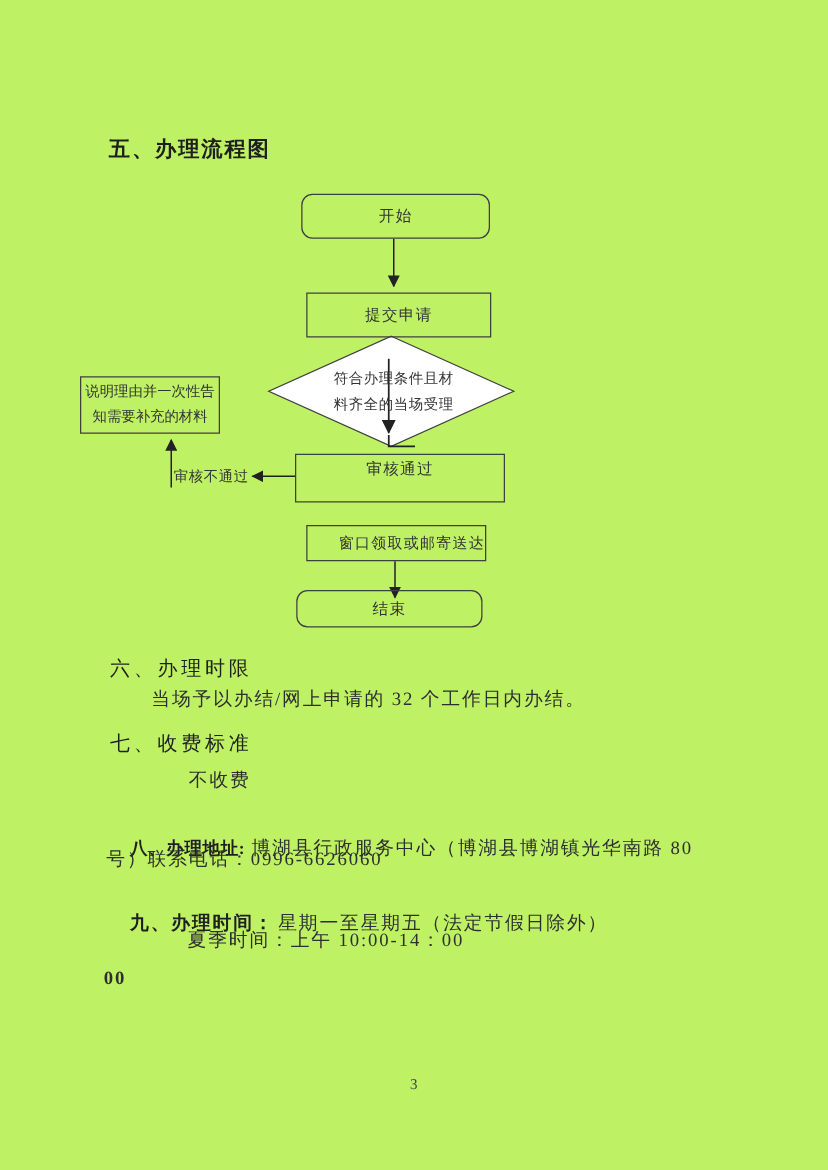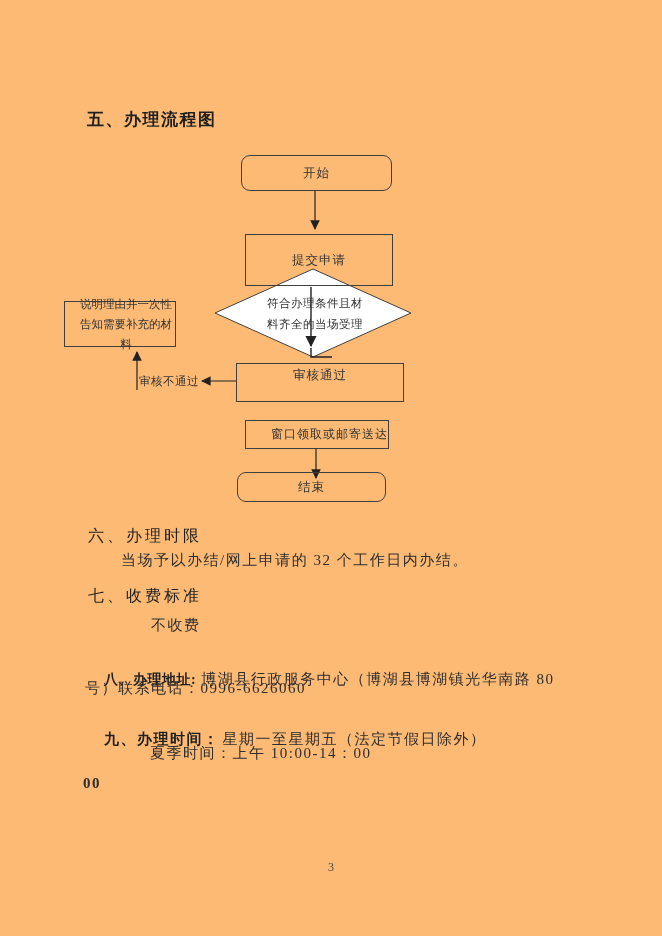--- a/index.html
+++ b/index.html
@@ -1,51 +1,51 @@
 <!DOCTYPE html>
 <html><head>
 <meta charset="utf-8">
 <style>
   html, body { margin:0; padding:0; background:#ffffff; }
   .page {
     position:relative;
     width:662px; height:936px;
-    background:#fdba74;
+    background:#bef264;
     font-family:"Liberation Serif","DejaVu Serif",serif;
     color:#2e2e2e;
     overflow:hidden;
   }
   .svg-layer { position:absolute; left:0; top:0; width:662px; height:936px; pointer-events:none; }
 
   
   .node {
     position:absolute;
     box-sizing:border-box;
     border:1px solid #3f3f3f;
     display:flex; align-items:center; justify-content:center;
     font-size:12.5px; letter-spacing:1px; color:#333;
     text-align:center;
   }
   .node.rounded { border-radius:9px; }
   .node-start  { left:241px; top:155px; width:151px; height:36px; }
-  .node-submit { left:245px; top:234px; width:148px; height:52px; }
+  .node-submit { left:245px; top:234px; width:148px; height:36px; }
   .node-review { left:236px; top:363px; width:168px; height:39px; align-items:flex-start; padding-top:3px; }
   .node-pickup { left:245px; top:420px; width:144px; height:29px; font-size:12px;justify-content:flex-end; }
   .node-end    { left:237px; top:472px; width:149px; height:30px; }
 
   .diamond-label {
     position:absolute; left:262px; top:293px; width:101px;
     font-size:11.5px; letter-spacing:0.5px; line-height:21px;
     text-align:right; color:#333;
   }
   .fail-note {
     position:absolute; left:64px; top:301px; width:112px; height:46px;
     box-sizing:border-box; border:1px solid #3f3f3f;
     display:flex; align-items:center; justify-content:center;
-    font-size:11.5px; line-height:20px; text-align:center; color:#333;padding-left:12px;
+    font-size:11.5px; line-height:20px; text-align:center; color:#333;
   }
   .fail-label {
     position:absolute; left:139px; top:374px;
     font-size:11.5px; letter-spacing:0.5px; color:#333; white-space:nowrap;
   }
 
   
   .line { position:absolute; white-space:pre; line-height:1.25; }
   .h    { font-weight:normal; font-size:16px; letter-spacing:3px; color:#1f1f1f; }
   .b    { font-size:15px; letter-spacing:1.5px; }

